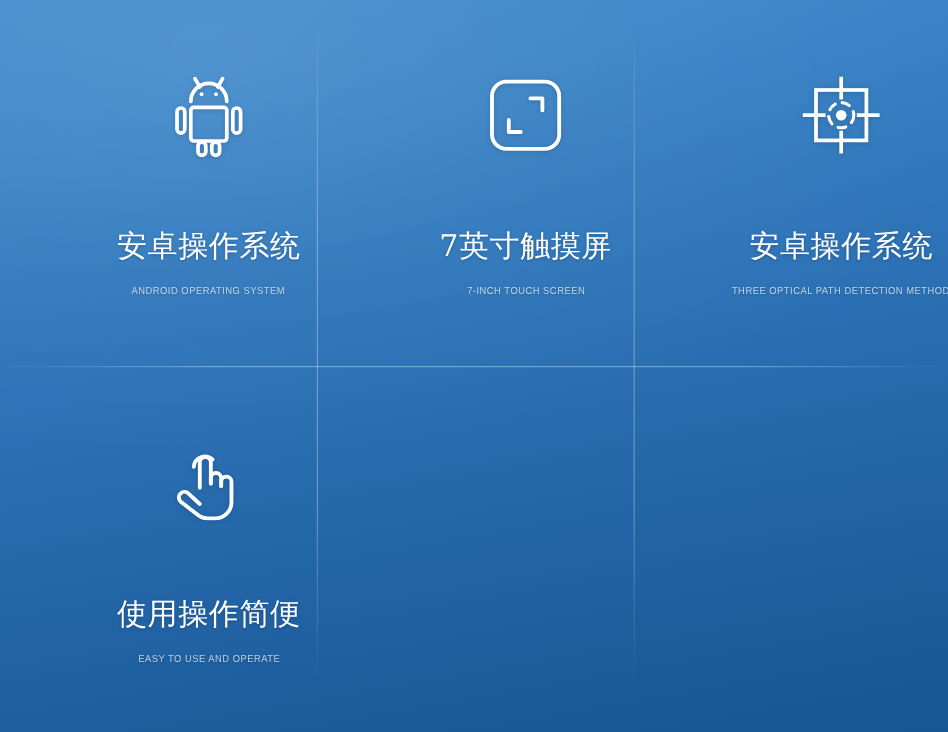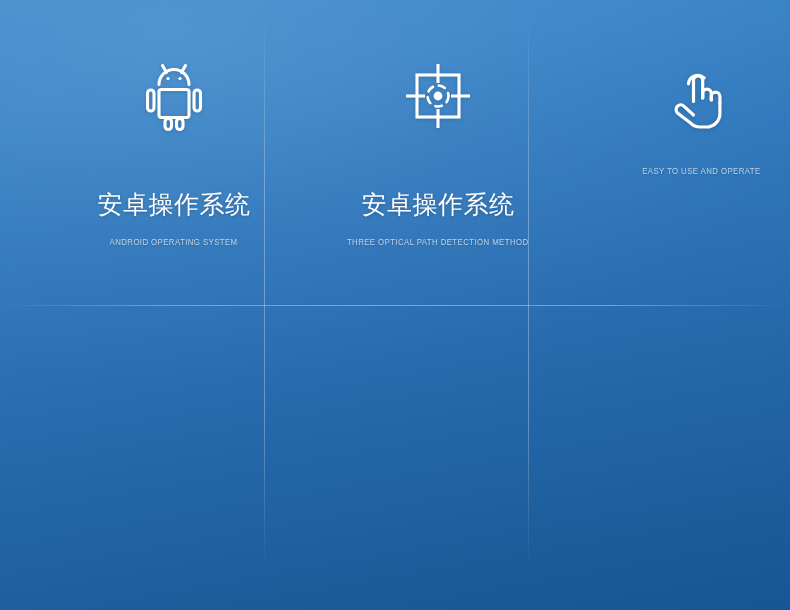--- a/index.html
+++ b/index.html
@@ -166,20 +166,33 @@
           <rect x="49" y="30" width="6.5" height="21" rx="3.25"></rect>
 
           <rect x="20" y="58.5" width="6.5" height="11" rx="3.25"></rect>
           <rect x="31.5" y="58.5" width="6.5" height="11" rx="3.25"></rect>
         </svg>
       </div>
       <div class="title">安卓操作系统</div>
       <div class="subtitle">ANDROID OPERATING SYSTEM</div>
     </div>
 
+    <div class="cell row1">
+      <div class="icon-wrap">
+        <svg width="62" height="62" viewBox="0 0 62 62" fill="none" stroke="#ffffff" stroke-width="3.2" stroke-linecap="round" stroke-linejoin="round">
+          <rect x="3" y="3" width="56" height="56" rx="12"></rect>
+
+          <path d="M35 17 H45 V27"></path>
+
+          <path d="M27 45 H17 V35"></path>
+        </svg>
+      </div>
+      <div class="title">7英寸触摸屏</div>
+      <div class="subtitle">7-INCH TOUCH SCREEN</div>
+    </div>
 
     <div class="cell row1">
       <div class="icon-wrap">
         <svg width="66" height="66" viewBox="0 0 66 66" fill="none" stroke="#ffffff" stroke-width="3.1" stroke-linecap="butt" stroke-linejoin="miter">
           <rect x="12" y="12" width="42" height="42"></rect>
 
           <line x1="33" y1="1" x2="33" y2="20"></line>
           <line x1="33" y1="46" x2="33" y2="65"></line>
           <line x1="1" y1="33" x2="20" y2="33"></line>
           <line x1="46" y1="33" x2="65" y2="33"></line>
@@ -209,17 +222,18 @@
 
           <path d="M47.9 36 v10.5
                    a13.5 13.5 0 0 1 -13.5 13.5
                    H28
                    a13.2 13.2 0 0 1 -9.4 -3.9
                    L5.4 45.9
                    a4.7 4.7 0 0 1 6.7 -6.6
                    L21.5 48"></path>
         </svg>
       </div>
+      <div class="title">使用操作简便</div>
       <div class="subtitle">EASY TO USE AND OPERATE</div>
     </div>
 
   </div>
 </div>
 
 </body></html>

